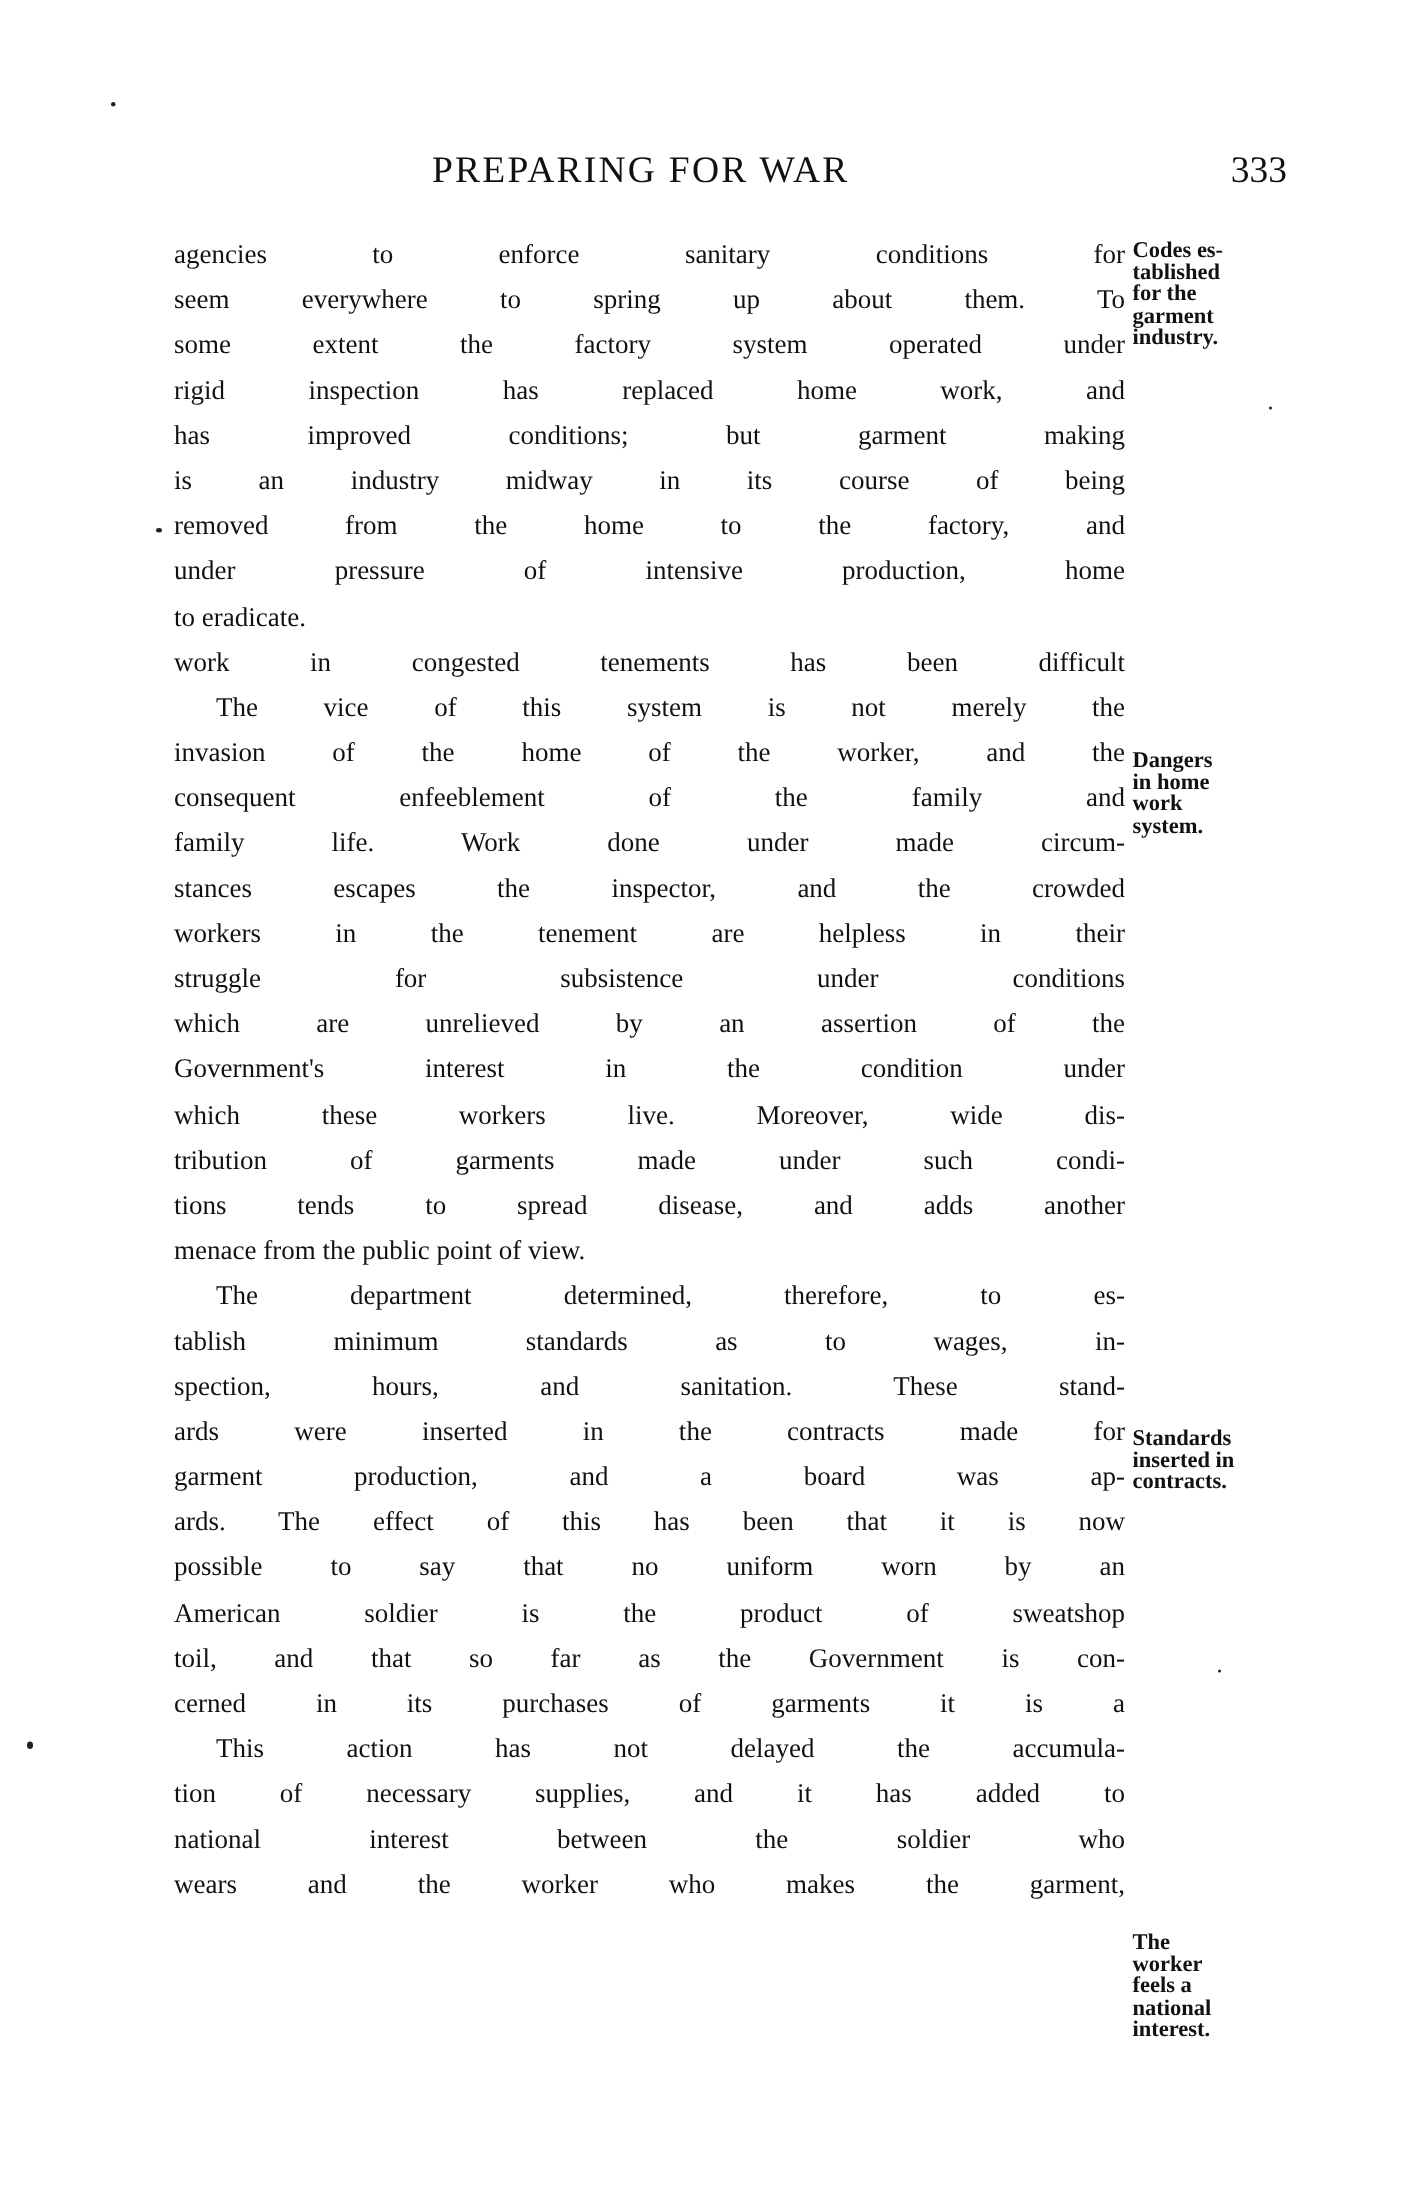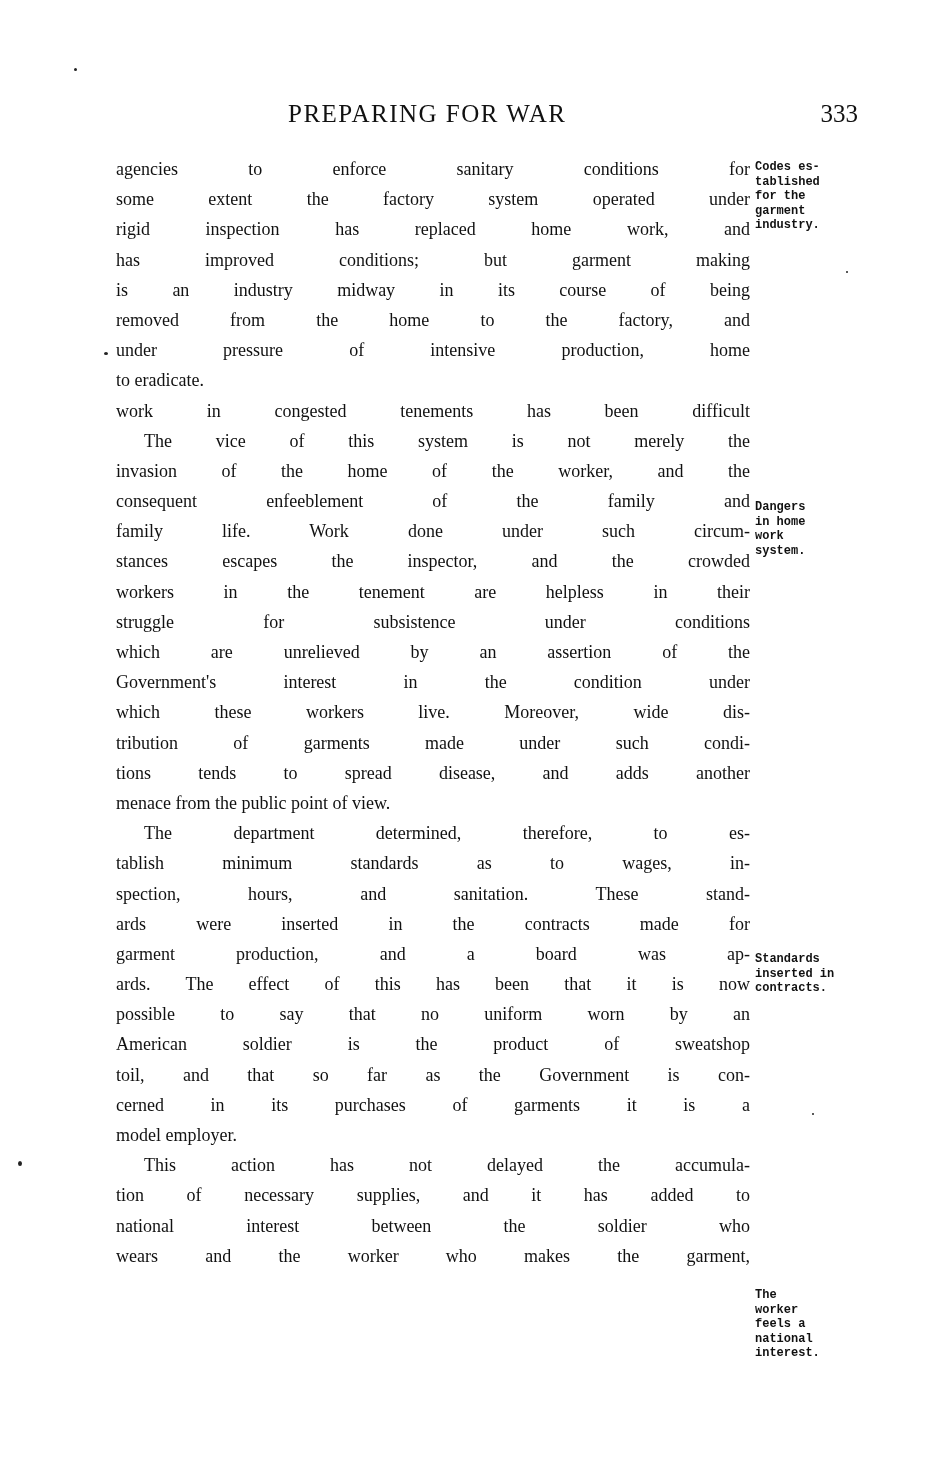--- a/index.html
+++ b/index.html
@@ -16,51 +16,52 @@
     .header .pageno { position: absolute; right: 0; top: 0; letter-spacing: 0; }
     .body-col {
       position: absolute; left: 116px; top: 154px; width: 634px;
       font-family: Liberation Serif, serif; font-size: 18px; line-height: 30.2px;
     }
     .line { display: block; white-space: nowrap; text-align: justify; text-align-last: justify; height: 30.2px; }
     .line.last { text-align-last: left; }
     .line.indent { padding-left: 28px; }
     .margin-note {
       position: absolute; left: 755px; width: 120px;
-      font-family: Liberation Mono, monospace; font-weight: bold; font-size: 12px; line-height: 14.5px;
+      font-family: Liberation Serif, serif; font-weight: bold; font-size: 15px; line-height: 14.5px;
       color: #111;
     }
     .margin-note span { display: block; white-space: nowrap; }
     .speck { position: absolute; background: #222; border-radius: 50%; }
   </style>
 </head>
 <body>
 
 <div class="header">
   <span class="title">PREPARING FOR WAR</span>
   <span class="pageno">333</span>
 </div>
 
 <div class="body-col">
   <div>
     <span class="line">agencies to enforce sanitary conditions for</span>
+    <span class="line">seem everywhere to spring up about them. To</span>
     <span class="line">some extent the factory system operated under</span>
     <span class="line">rigid inspection has replaced home work, and</span>
     <span class="line">has improved conditions; but garment making</span>
     <span class="line">is an industry midway in its course of being</span>
     <span class="line">removed from the home to the factory, and</span>
     <span class="line">under pressure of intensive production, home</span>
     <span class="line last">to eradicate.</span>
     <span class="line">work in congested tenements has been difficult</span>
   </div>
   <div>
     <span class="line indent">The vice of this system is not merely the</span>
     <span class="line">invasion of the home of the worker, and the</span>
     <span class="line">consequent enfeeblement of the family and</span>
-    <span class="line">family life. Work done under such circum-</span>
+    <span class="line">family life. Work done under made circum-</span>
     <span class="line">stances escapes the inspector, and the crowded</span>
     <span class="line">workers in the tenement are helpless in their</span>
     <span class="line">struggle for subsistence under conditions</span>
     <span class="line">which are unrelieved by an assertion of the</span>
     <span class="line">Government's interest in the condition under</span>
     <span class="line">which these workers live. Moreover, wide dis-</span>
     <span class="line">tribution of garments made under such condi-</span>
     <span class="line">tions tends to spread disease, and adds another</span>
     <span class="line last">menace from the public point of view.</span>
   </div>
@@ -68,21 +69,20 @@
     <span class="line indent">The department determined, therefore, to es-</span>
     <span class="line">tablish minimum standards as to wages, in-</span>
     <span class="line">spection, hours, and sanitation. These stand-</span>
     <span class="line">ards were inserted in the contracts made for</span>
     <span class="line">garment production, and a board was ap-</span>
     <span class="line">ards. The effect of this has been that it is now</span>
     <span class="line">possible to say that no uniform worn by an</span>
     <span class="line">American soldier is the product of sweatshop</span>
     <span class="line">toil, and that so far as the Government is con-</span>
     <span class="line">cerned in its purchases of garments it is a</span>
-    <span class="line last">model employer.</span>
   </div>
   <div>
     <span class="line indent">This action has not delayed the accumula-</span>
     <span class="line">tion of necessary supplies, and it has added to</span>
     <span class="line">national interest between the soldier who</span>
     <span class="line">wears and the worker who makes the garment,</span>
   </div>
 </div>
 
 <div class="margin-note" style="top:160px;">

